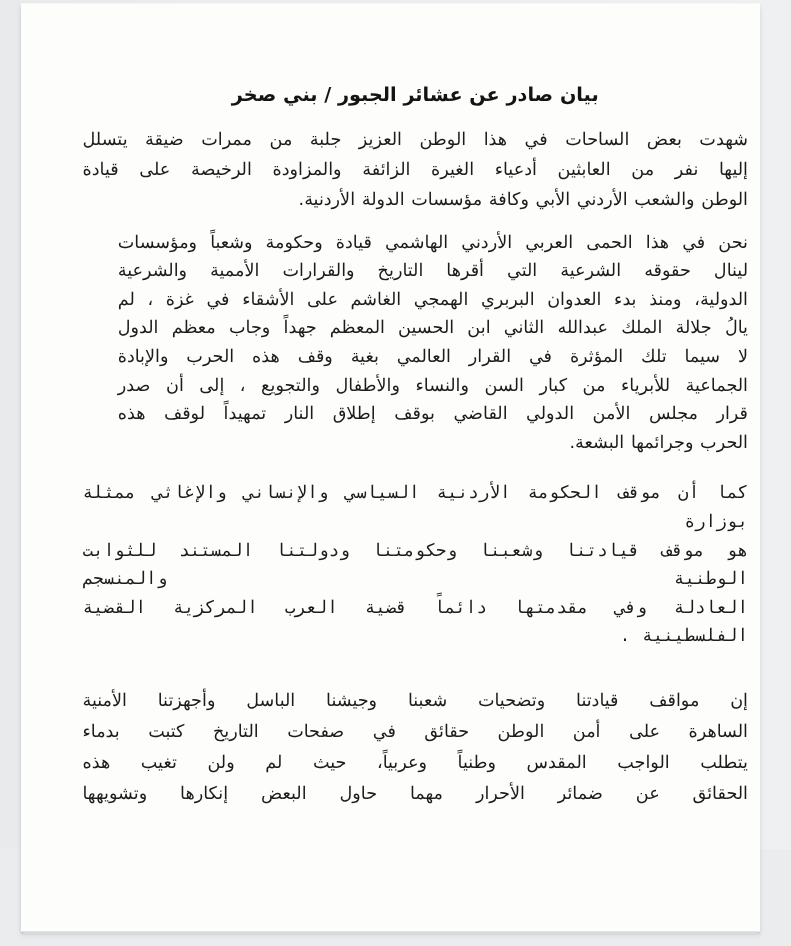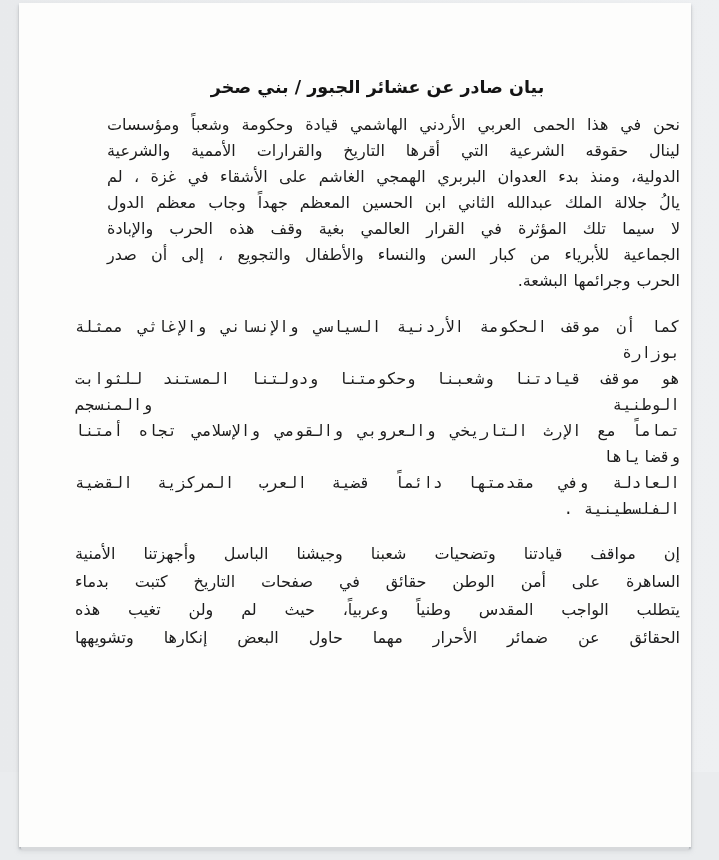--- a/index.html
+++ b/index.html
@@ -52,54 +52,59 @@
     text-align-last: justify;
     word-spacing: 1px;
   }
   .para .line:last-child { text-align-last: right; }
   .p1 { margin-top: 14px; }
   .p1 .line { line-height: 27px; }
   .p2 { margin-top: 13px; margin-left: 32px; }
   .p2 .line { line-height: 26px; }
   .p3 { margin-top: 21px; font-family: Liberation Mono, monospace; }
   .p3 .line { line-height: 26px; }
-  .p4 { margin-top: 17px; }
+  .p4 { margin-top: 31px; }
   .p4 .line { line-height: 28px; word-spacing: 2px; }
   
   .p4 .line:last-child { text-align-last: justify; }
   .page-edge-bottom {
     position: absolute;
     left: 2px;
     right: 2px;
     bottom: -3px;
     height: 3px;
     background: #d7d9db;
     border-radius: 0 0 2px 2px;
   }
 </style>
 </head>
 <body>
 
 <div class="canvas">
   <div class="page">
     <div class="content">
       <h1 class="title">بيان صادر عن عشائر الجبور / بني صخر</h1>
+      <div class="para p1">
+          <div class="line">شهدت بعض الساحات في هذا الوطن العزيز جلبة من ممرات ضيقة يتسلل</div>
+          <div class="line">إليها نفر من العابثين أدعياء الغيرة الزائفة والمزاودة الرخيصة على قيادة</div>
+          <div class="line">الوطن والشعب الأردني الأبي وكافة مؤسسات الدولة الأردنية.</div>
+        </div>
       <div class="para p2">
           <div class="line">نحن في هذا الحمى العربي الأردني الهاشمي قيادة وحكومة وشعباً ومؤسسات</div>
           <div class="line">لينال حقوقه الشرعية التي أقرها التاريخ والقرارات الأممية والشرعية</div>
           <div class="line">الدولية، ومنذ بدء العدوان البربري الهمجي الغاشم على الأشقاء في غزة ، لم</div>
           <div class="line">يالُ جلالة الملك عبدالله الثاني ابن الحسين المعظم جهداً وجاب معظم الدول</div>
           <div class="line">لا سيما تلك المؤثرة في القرار العالمي بغية وقف هذه الحرب والإبادة</div>
           <div class="line">الجماعية للأبرياء من كبار السن والنساء والأطفال والتجويع ، إلى أن صدر</div>
+          <div class="line">قرار مجلس الأمن الدولي القاضي بوقف إطلاق النار تمهيداً لوقف هذه</div>
           <div class="line">الحرب وجرائمها البشعة.</div>
         </div>
       <div class="para p3">
           <div class="line">كما أن موقف الحكومة الأردنية السياسي والإنساني والإغاثي ممثلة بوزارة</div>
           <div class="line">هو موقف قيادتنا وشعبنا وحكومتنا ودولتنا المستند للثوابت الوطنية والمنسجم</div>
-          <div class="line">تماماً مع الإرث التاريخي والعروبي والقومي والإسلامي تجاه أمتنا وقضاياها</div>
           <div class="line">العادلة وفي مقدمتها دائماً قضية العرب المركزية القضية الفلسطينية .</div>
         </div>
       <div class="para p4">
           <div class="line">إن مواقف قيادتنا وتضحيات شعبنا وجيشنا الباسل وأجهزتنا الأمنية</div>
           <div class="line">الساهرة على أمن الوطن حقائق في صفحات التاريخ كتبت بدماء</div>
           <div class="line">يتطلب الواجب المقدس وطنياً وعربياً، حيث لم ولن تغيب هذه</div>
           <div class="line">الحقائق عن ضمائر الأحرار مهما حاول البعض إنكارها وتشويهها</div>
         </div>
     </div>
     <div class="page-edge-bottom"></div>

